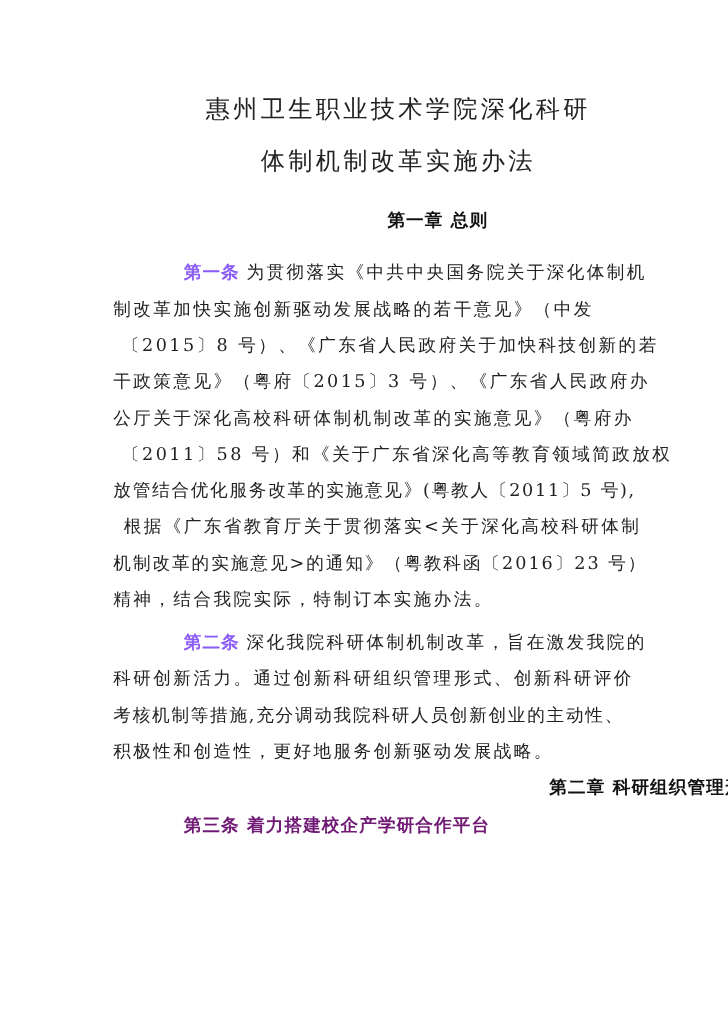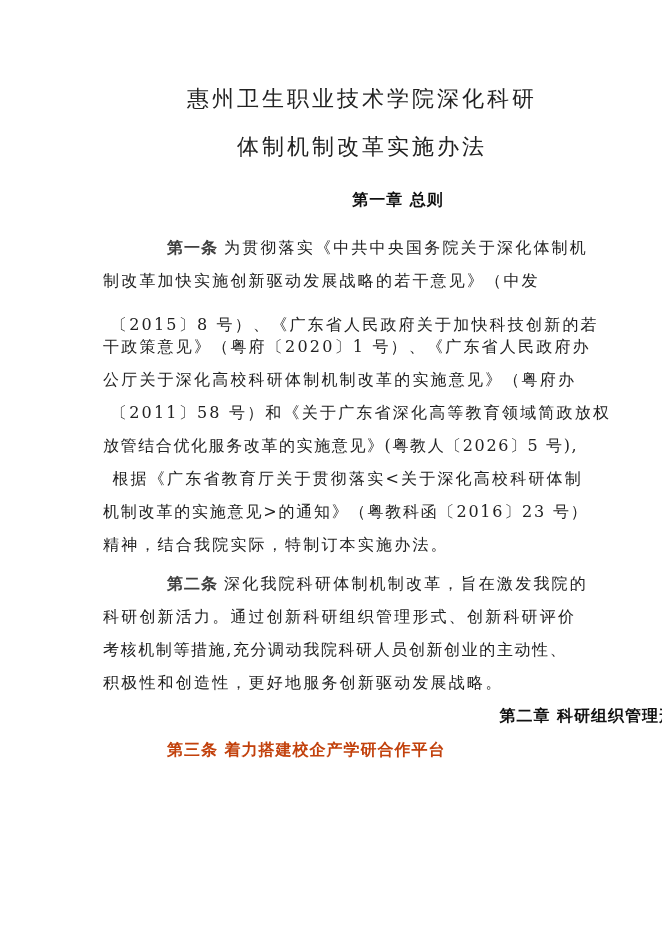--- a/index.html
+++ b/index.html
@@ -11,40 +11,40 @@
     .t1 { top: 84px; }
     .t2 { top: 132px; }
     .chapter { position: absolute; left: 0; width: 662px; text-align: center;
                font-family: "DejaVu Sans", "Liberation Sans", sans-serif; font-weight: bold;
                font-size: 16px; color: #111; letter-spacing: 1px; }
     .ch1 { top: 190px; padding-left: 36px; }
     .ch2 { top: 706px; text-align: right; }
     .line { position: absolute; left: 72px; width: 480px; font-size: 16px;
             white-space: nowrap; letter-spacing: 2.2px; color: #222; }
     .indent { left: 136px; }
-    .art { font-family: "DejaVu Sans", "Liberation Sans", sans-serif; font-weight: bold; color: #404040; letter-spacing: 1px; margin-right: 6px; }
+    .art { font-family: "DejaVu Sans", "Liberation Sans", sans-serif; font-weight: bold; color: #8b5cf6; letter-spacing: 1px; margin-right: 6px; }
     .art3 { position: absolute; left: 136px; top: 740px; font-family: "DejaVu Sans", "Liberation Sans", sans-serif;
-            font-weight: bold; font-size: 16px; color: #c2410c; letter-spacing: 1px; }
+            font-weight: bold; font-size: 16px; color: #701a75; letter-spacing: 1px; }
   </style>
 </head>
 <body>
 
 <div class="page">
   <div class="title t1">惠州卫生职业技术学院深化科研</div>
   <div class="title t2">体制机制改革实施办法</div>
 
   <div class="chapter ch1">第一章  总则</div>
 
   <div class="line indent" style="top:238px;"><span class="art">第一条</span><span>为贯彻落实《中共中央国务院关于深化体制机</span></div>
   <div class="line" style="top:271px;">制改革加快实施创新驱动发展战略的若干意见》（中发</div>
-  <div class="line" style="top:315px; left:80px;">〔2015〕8 号）、《广东省人民政府关于加快科技创新的若</div>
-  <div class="line" style="top:337px;">干政策意见》（粤府〔2020〕1 号）、《广东省人民政府办</div>
+  <div class="line" style="top:304px; left:80px;">〔2015〕8 号）、《广东省人民政府关于加快科技创新的若</div>
+  <div class="line" style="top:337px;">干政策意见》（粤府〔2015〕3 号）、《广东省人民政府办</div>
   <div class="line" style="top:370px;">公厅关于深化高校科研体制机制改革的实施意见》（粤府办</div>
   <div class="line" style="top:403px; left:80px;">〔2011〕58 号）和《关于广东省深化高等教育领域简政放权</div>
-  <div class="line" style="top:436px; letter-spacing:1.6px;">放管结合优化服务改革的实施意见》(粤教人〔2026〕5 号),</div>
+  <div class="line" style="top:436px; letter-spacing:1.6px;">放管结合优化服务改革的实施意见》(粤教人〔2011〕5 号),</div>
   <div class="line" style="top:469px;text-align:right;">根据《广东省教育厅关于贯彻落实&lt;关于深化高校科研体制</div>
   <div class="line" style="top:502px; letter-spacing:1.8px;">机制改革的实施意见&gt;的通知》（粤教科函〔2016〕23 号）</div>
   <div class="line" style="top:535px;">精神，结合我院实际，特制订本实施办法。</div>
 
   <div class="line indent" style="top:574px;"><span class="art">第二条</span><span>深化我院科研体制机制改革，旨在激发我院的</span></div>
   <div class="line" style="top:607px;">科研创新活力。通过创新科研组织管理形式、创新科研评价</div>
   <div class="line" style="top:640px; letter-spacing:1.6px;">考核机制等措施,充分调动我院科研人员创新创业的主动性、</div>
   <div class="line" style="top:673px;">积极性和创造性，更好地服务创新驱动发展战略。</div>
 
   <div class="chapter ch2">第二章  科研组织管理形式</div>

